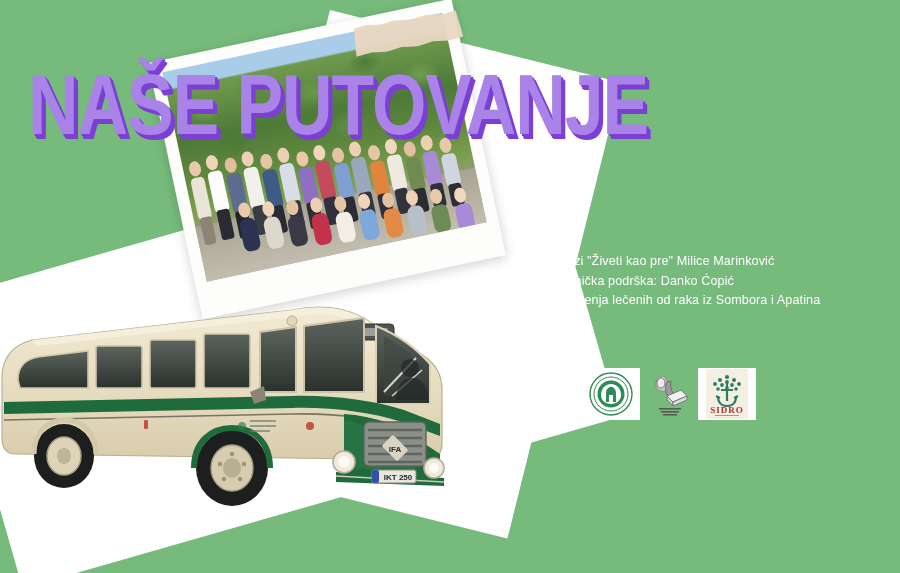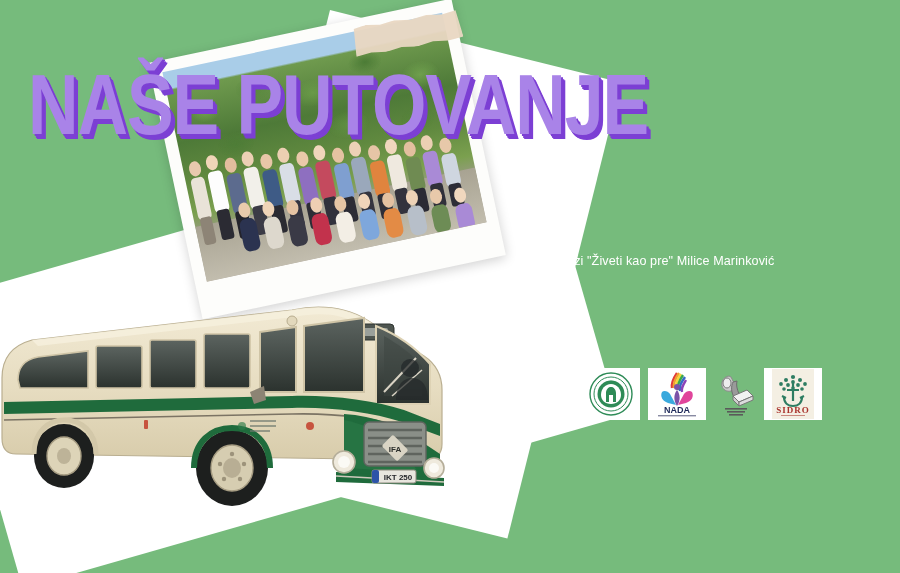--- a/index.html
+++ b/index.html
@@ -429,55 +429,38 @@
     </svg>
   </div>
 
   <div class="brush-stroke">
     <div class="bs-core"></div>
     <div class="bs-spray"></div>
   </div>
 
   <div class="credits">
     <span class="line">Prema knjizi "Živeti kao pre" Milice Marinković</span>
+    <span class="line">Tehnička podrška: Danko Ćopić</span>
+    <span class="line">Glume članovi udruženja lečenih od raka iz Sombora i Apatina</span>
   </div>
 
   <div class="logo-row">
 
     <div class="logo-box">
       <svg width="46" height="46" viewBox="0 0 46 46">
         <circle cx="23" cy="23" r="21" fill="#fff" stroke="#2e8b57" stroke-width="1.4"></circle>
         <circle cx="23" cy="23" r="17" fill="#fff" stroke="#2e8b57" stroke-width="1"></circle>
         <circle cx="23" cy="23" r="13.5" fill="#2e8b57"></circle>
         <path d="M23 13 C17 13 13 18 13 24 C13 29 17 33 23 33 C29 33 33 29 33 24 C33 18 29 13 23 13 Z" fill="#fff"></path>
         <path d="M23 16 C20 16 18 19 18 22 L18 31 L21 31 L21 24 L25 24 L25 31 L28 31 L28 22 C28 19 26 16 23 16 Z" fill="#2e8b57"></path>
         <circle cx="23" cy="18.5" r="2.6" fill="#2e8b57"></circle>
         <path d="M11 22 A12 12 0 0 1 35 22" fill="none" stroke="#2e8b57" stroke-width=".5"></path>
       </svg>
     </div>
 
-    <div class="logo-box">
-      <svg width="50" height="48" viewBox="0 0 50 48">
-
-        <path d="M25 3 C21 9 19 13 20 18" stroke="#e03a3a" stroke-width="2.4" fill="none"></path>
-        <path d="M27 3 C23 9 21 13 22 18" stroke="#f0a030" stroke-width="2.4" fill="none"></path>
-        <path d="M29 4 C25 10 23 14 24 19" stroke="#f2d83c" stroke-width="2.4" fill="none"></path>
-        <path d="M31 5 C27 11 25 15 26 20" stroke="#3aa84a" stroke-width="2.4" fill="none"></path>
-        <path d="M33 7 C29 13 27 16 28 21" stroke="#3569c4" stroke-width="2.4" fill="none"></path>
-        <path d="M34 10 C31 15 29 18 30 22" stroke="#8b44b8" stroke-width="2.4" fill="none"></path>
-
-        <path d="M10 22 C8 26 10 31 16 33 L24 35 L18 24 C16 21 12 20 10 22 Z" fill="#3aa9dd"></path>
-        <path d="M40 22 C42 26 40 31 34 33 L26 35 L32 24 C34 21 38 20 40 22 Z" fill="#e0459b"></path>
-        <path d="M25 20 C22 24 21 30 25 36 C29 30 28 24 25 20 Z" fill="#7b52a8"></path>
-        <circle cx="25" cy="17" r="3" fill="#7b52a8"></circle>
-
-        <text x="25" y="43" font-family="Liberation Sans, sans-serif" font-size="9" font-weight="bold" fill="#1f2a5a" text-anchor="middle">NADA</text>
-        <rect x="6" y="45" width="38" height="1.4" fill="#55597a" opacity=".7"></rect>
-      </svg>
-    </div>
 
     <div class="logo-box nobg">
       <svg width="40" height="48" viewBox="0 0 40 48">
 
         <path d="M14 6 C9 7 6 11 7 16 C8 20 12 22 16 21 L22 19 L16 7 Z" fill="#c9c9c9" stroke="#8a8a8a" stroke-width="1"></path>
         <path d="M18 12 C16 16 16 22 19 27 L24 24 C22 19 21 15 22 11 Z" fill="#9a9a9a" stroke="#6e6e6e" stroke-width="1"></path>
         <ellipse cx="12" cy="13" rx="4" ry="5" fill="#ededed" stroke="#7a7a7a" stroke-width="1"></ellipse>
 
         <path d="M18 26 L32 20 L38 26 L24 32 Z" fill="#f2f2f2" stroke="#777" stroke-width="1"></path>
         <path d="M18 26 L24 32 L24 36 L18 30 Z" fill="#cfcfcf" stroke="#777" stroke-width="1"></path>

